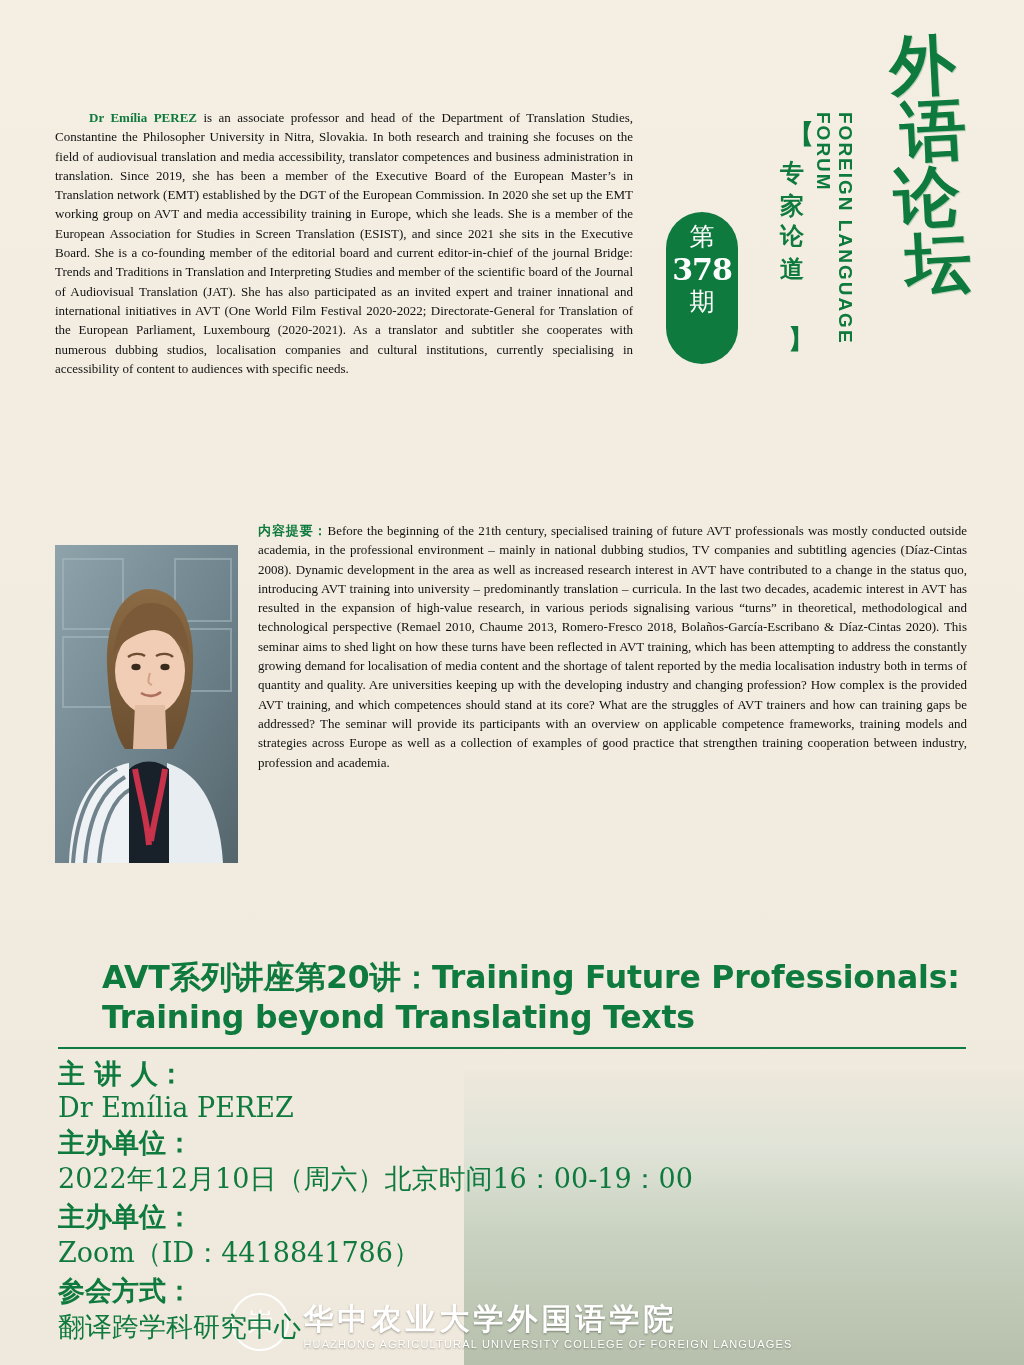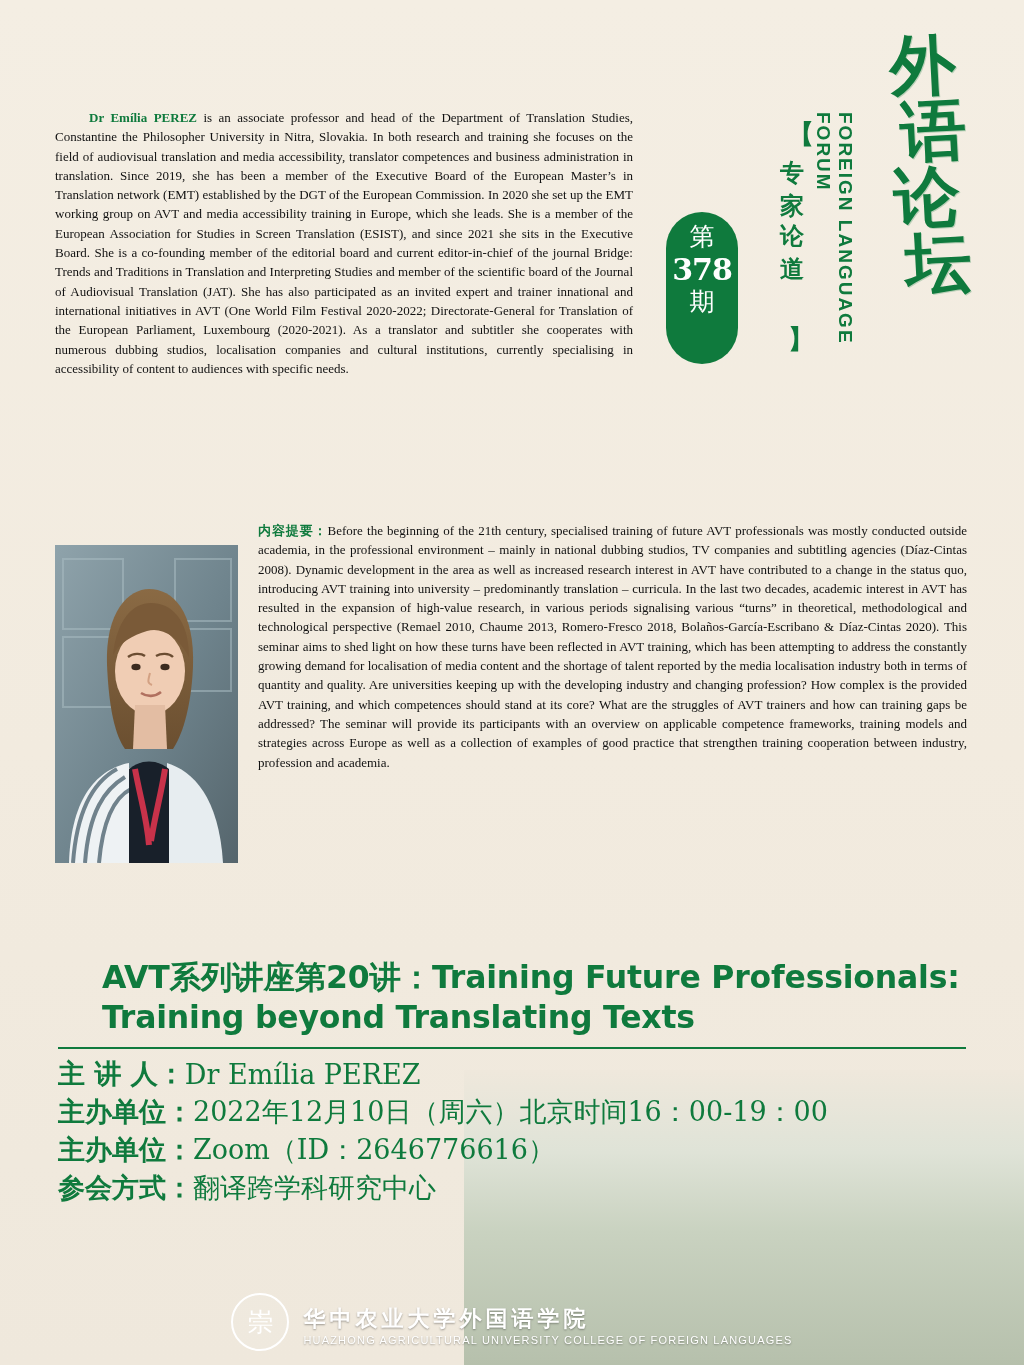--- a/index.html
+++ b/index.html
@@ -178,22 +178,23 @@
   }
   .info {
     position: absolute;
     left: 58px;
     top: 1056px;
     width: 900px;
     color: #0f7a3d;
   }
   .info .row {
     display: flex;
-    align-items: center;
+    align-items: flex-start;
     margin-bottom: 2px;
+    flex-direction: column;
   }
   .info .lbl {
     font-family: "DejaVu Sans", sans-serif;
     font-weight: bold;
     font-size: 27px;
     white-space: nowrap;
   }
   .info .val {
     font-family: "DejaVu Serif", serif;
     font-size: 27px;
@@ -231,21 +232,21 @@
     display: flex; align-items: center; justify-content: center;
     color: #ffffff;
     font-family: "DejaVu Serif", serif;
     font-size: 26px;
     background: rgba(255,255,255,0.06);
   }
   .footer .txt { color:#ffffff; }
   .footer .cn {
     font-family: "DejaVu Serif", serif;
     font-weight: bold;
-    font-size: 22px;
+    font-size: 30px;
     letter-spacing: 4px;
     line-height: 1.1;
     text-shadow: 0 1px 2px rgba(0,0,0,0.35);
     margin-top: 8px;
   }
   .footer .en {
     font-family: "Liberation Sans", sans-serif;
     font-size: 11px;
     letter-spacing: 1.2px;
     margin-top: 3px;
@@ -440,21 +441,21 @@
     <div class="row">
       <span class="lbl">主 讲 人：</span>
       <span class="val">Dr Emília PEREZ</span>
     </div>
     <div class="row">
       <span class="lbl">主办单位：</span>
       <span class="val">2022年12月10日（周六）北京时间16：00-19：00</span>
     </div>
     <div class="row">
       <span class="lbl">主办单位：</span>
-      <span class="val">Zoom（ID：2646776616）</span>
+      <span class="val">Zoom（ID：4418841786）</span>
     </div>
     <div class="row">
       <span class="lbl">参会方式：</span>
       <span class="val">翻译跨学科研究中心</span>
     </div>
   </div>
 
 </div>
 
 </body></html>

